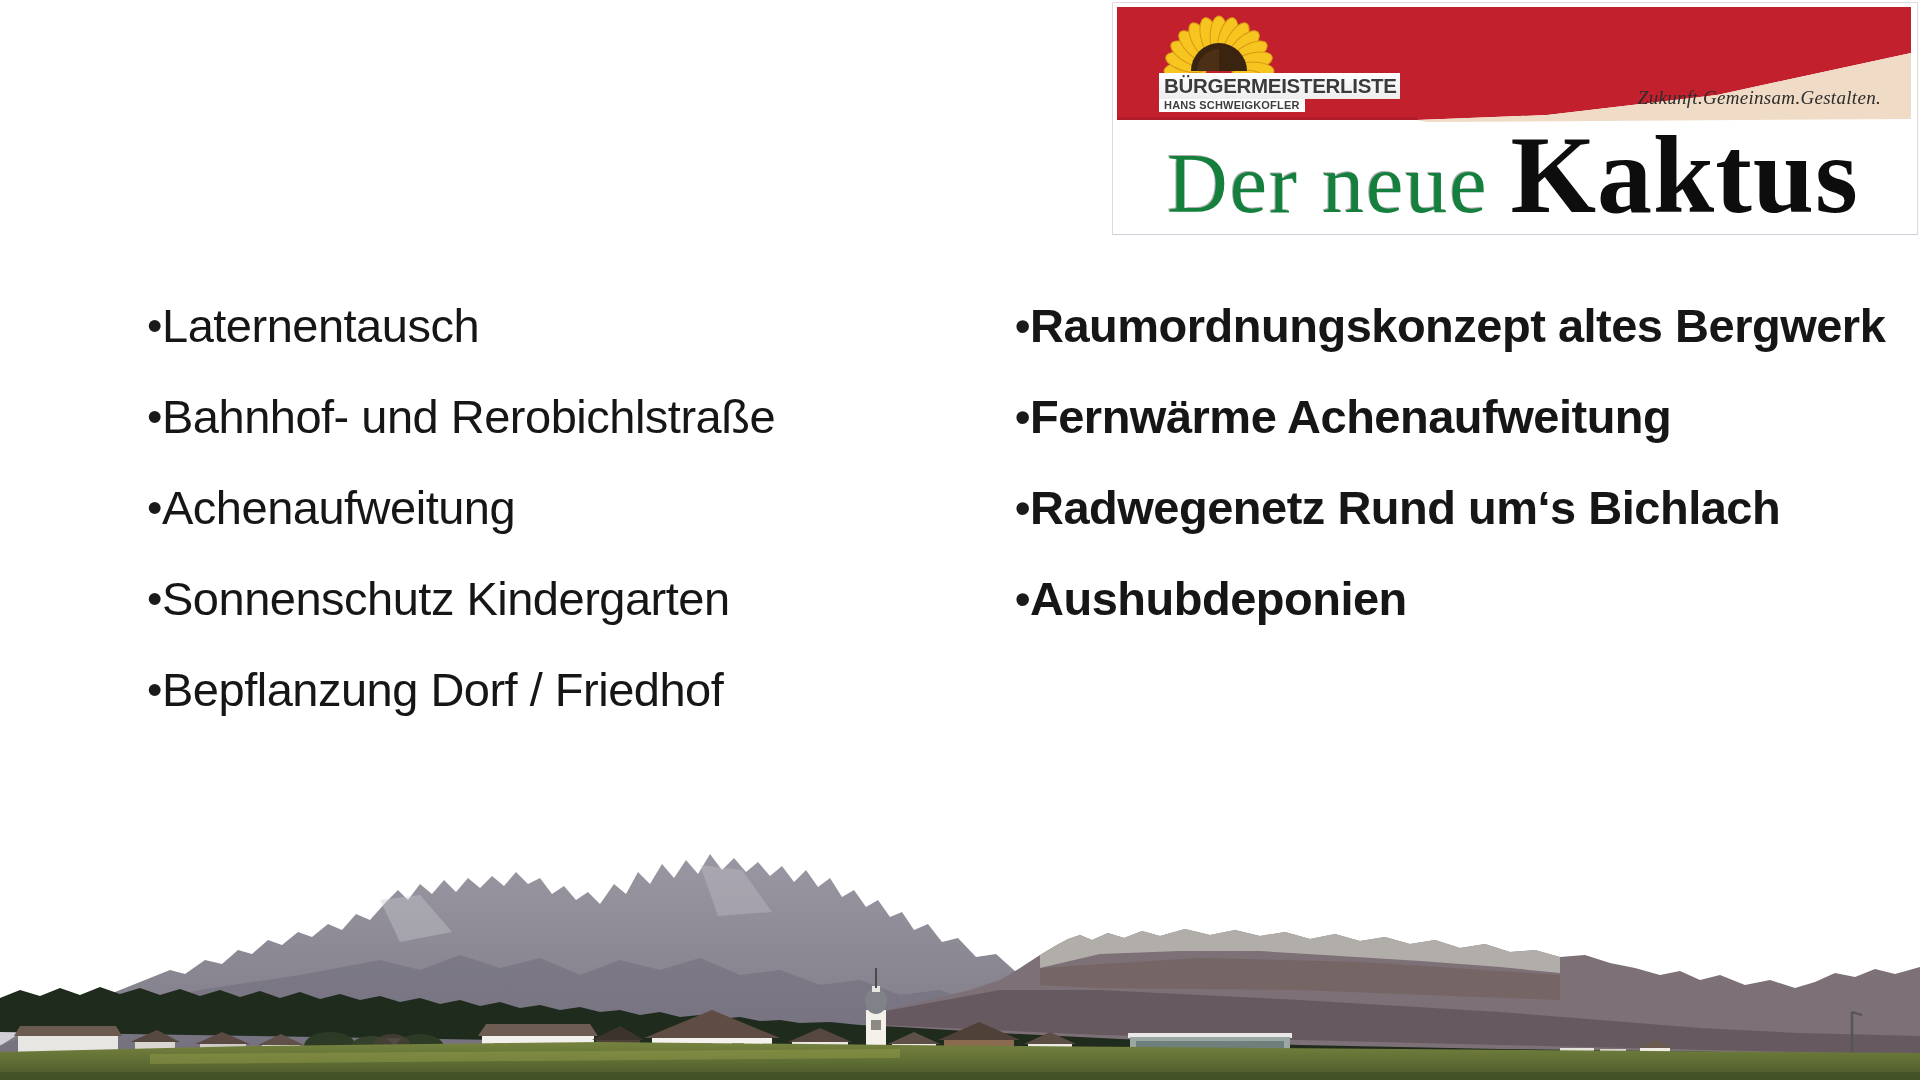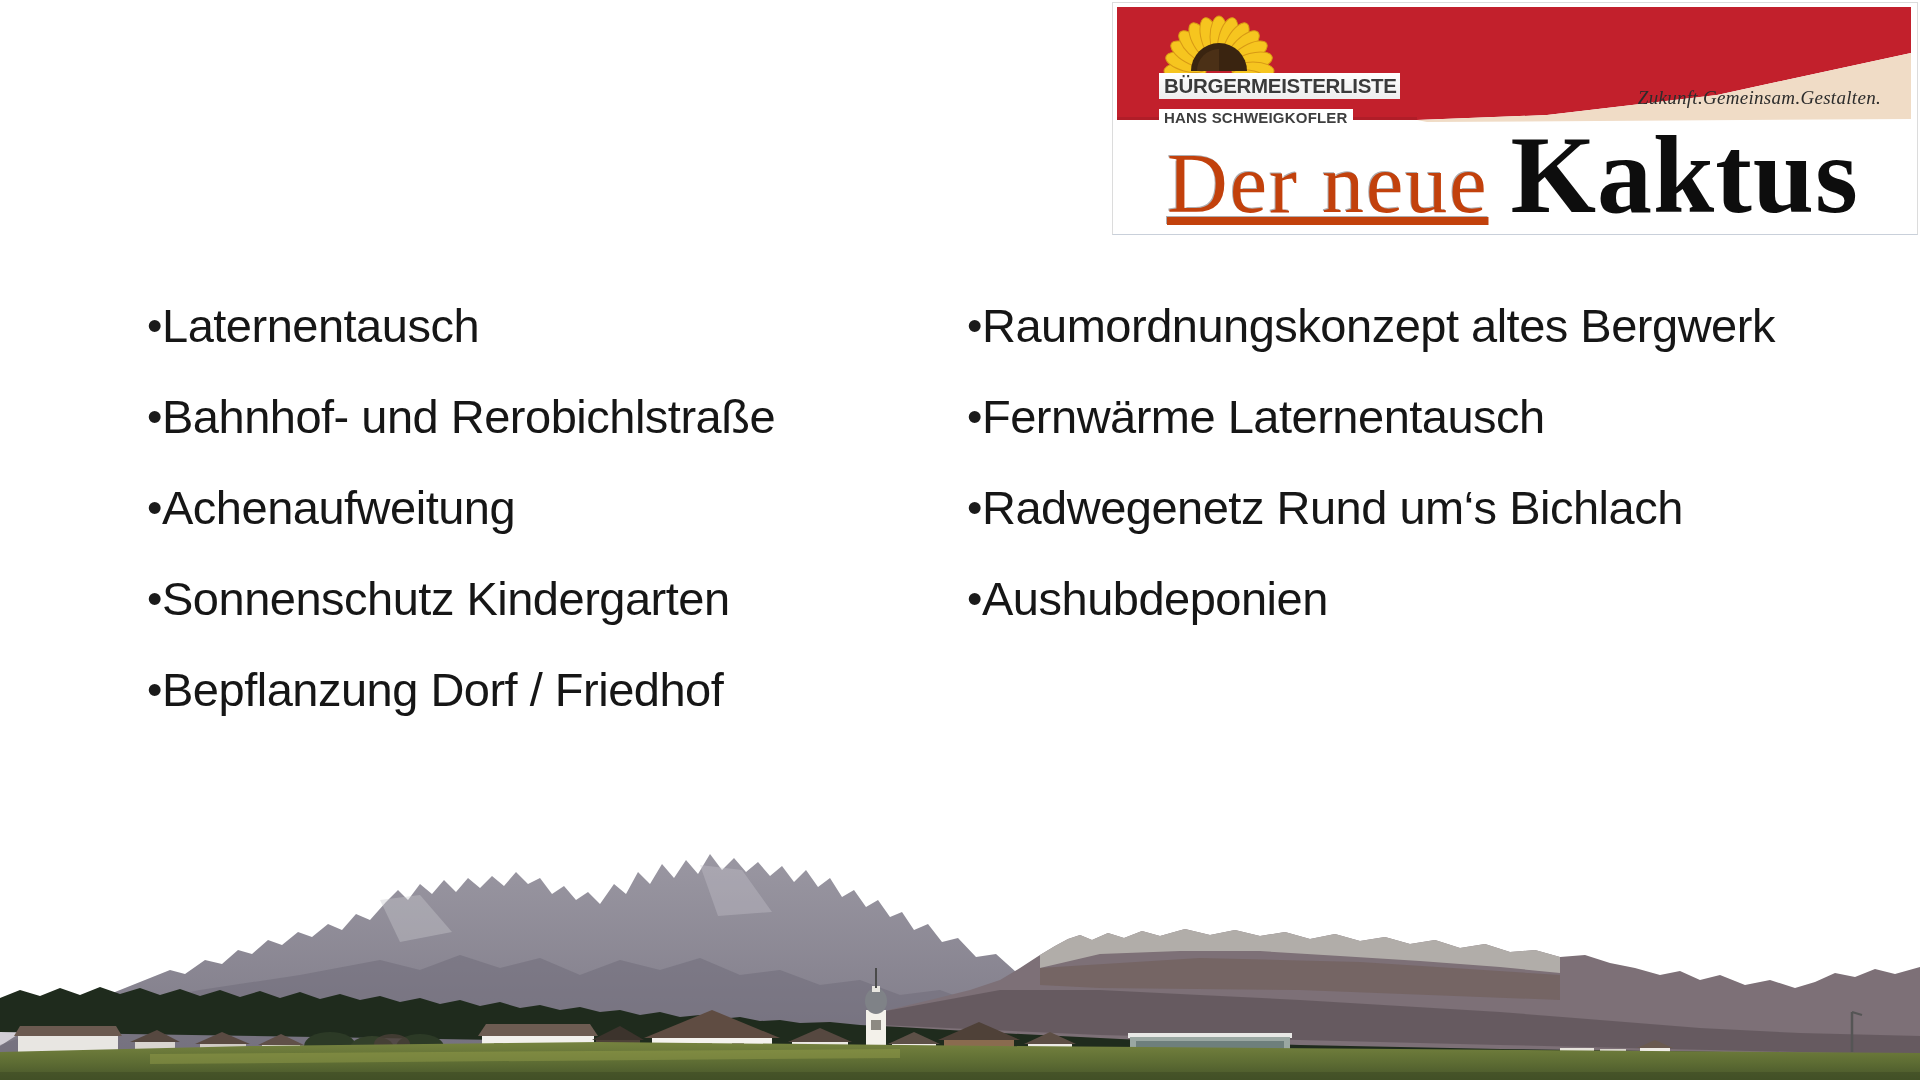--- a/index.html
+++ b/index.html
@@ -15,48 +15,47 @@
   }
   .banner-svg{position:absolute;left:4px;top:4px;width:794px;height:126px;}
   .sunflower{position:absolute;left:44px;top:6px;width:130px;height:78px;}
   .org-block{position:absolute;left:46px;top:70px;z-index:3;}
   .org-line1{
     display:table;font-size:20.5px;font-weight:bold;color:#3b3b3b;letter-spacing:-0.3px;
     background:linear-gradient(to bottom,#ffffff 0%,#ededed 100%);
     padding:1px 3px 1px 5px;text-shadow:0 0 2px #ffffff;
   }
   .org-line2{
-    display:table;font-size:15px;font-weight:bold;color:#3e3e3e;letter-spacing:0.2px;
-    background:#ffffff;padding:0 5px 1px 5px;margin-top:10px;text-shadow:0 0 1px #ffffff;
+    display:table;font-size:11px;font-weight:bold;color:#3e3e3e;letter-spacing:0.2px;
+    background:#ffffff;padding:0 5px 1px 5px;margin-top:0;text-shadow:0 0 1px #ffffff;
   }
   .tagline{
     position:absolute;right:36px;top:84px;z-index:3;
     font-family:"Liberation Serif",serif;font-style:italic;
     font-size:19px;color:#2c2c2c;letter-spacing:0.3px;margin-left:36px;
   }
   .masthead{
     position:absolute;left:54px;bottom:4px;z-index:2;
     display:flex;align-items:baseline;gap:22px;white-space:nowrap;
   }
   .masthead .prefix{
     font-family:"Liberation Serif",serif;font-size:84px;line-height:1;
-    color:#c2410c;letter-spacing:2px;
+    color:#15803d;letter-spacing:2px;
     text-shadow:2px 2px 1px rgba(255,255,255,.75), -1px -1px 0 #aeaeb1;
-    text-decoration:underline;
   }
   .masthead .name{
     font-family:"Liberation Serif",serif;font-size:110px;line-height:1;font-weight:bold;
     color:#0d0d0d;letter-spacing:1px;
     text-shadow:1px 1px 0 rgba(255,255,255,.4);
   }
 
   
   .col{position:absolute;top:298px;}
   .col-left{left:108px;}
-  .col-right{left:928px;}
+  .col-right{left:976px;font-weight:bold;}
   .col ul{list-style:none;margin:0;padding:0;}
   .col li{
     display:flex;align-items:flex-start;height:91px;
     font-size:47px;line-height:1.18;color:#161616;letter-spacing:-0.5px;text-align:right;
   }
   .col li::before{
     content:"\2022";flex:0 0 54px;font-size:44px;line-height:1.26;color:#1a1a1a;
   }
 
   
@@ -129,21 +128,21 @@
       </li>
   </ul>
 </div>
 
 <div class="col col-right">
   <ul>
     <li>
         <span>Raumordnungskonzept altes Bergwerk</span>
       </li>
     <li>
-        <span>Fernwärme Laternentausch</span>
+        <span>Fernwärme Achenaufweitung</span>
       </li>
     <li>
         <span>Radwegenetz Rund um‘s Bichlach</span>
       </li>
     <li>
         <span>Aushubdeponien</span>
       </li>
   </ul>
 </div>
 

